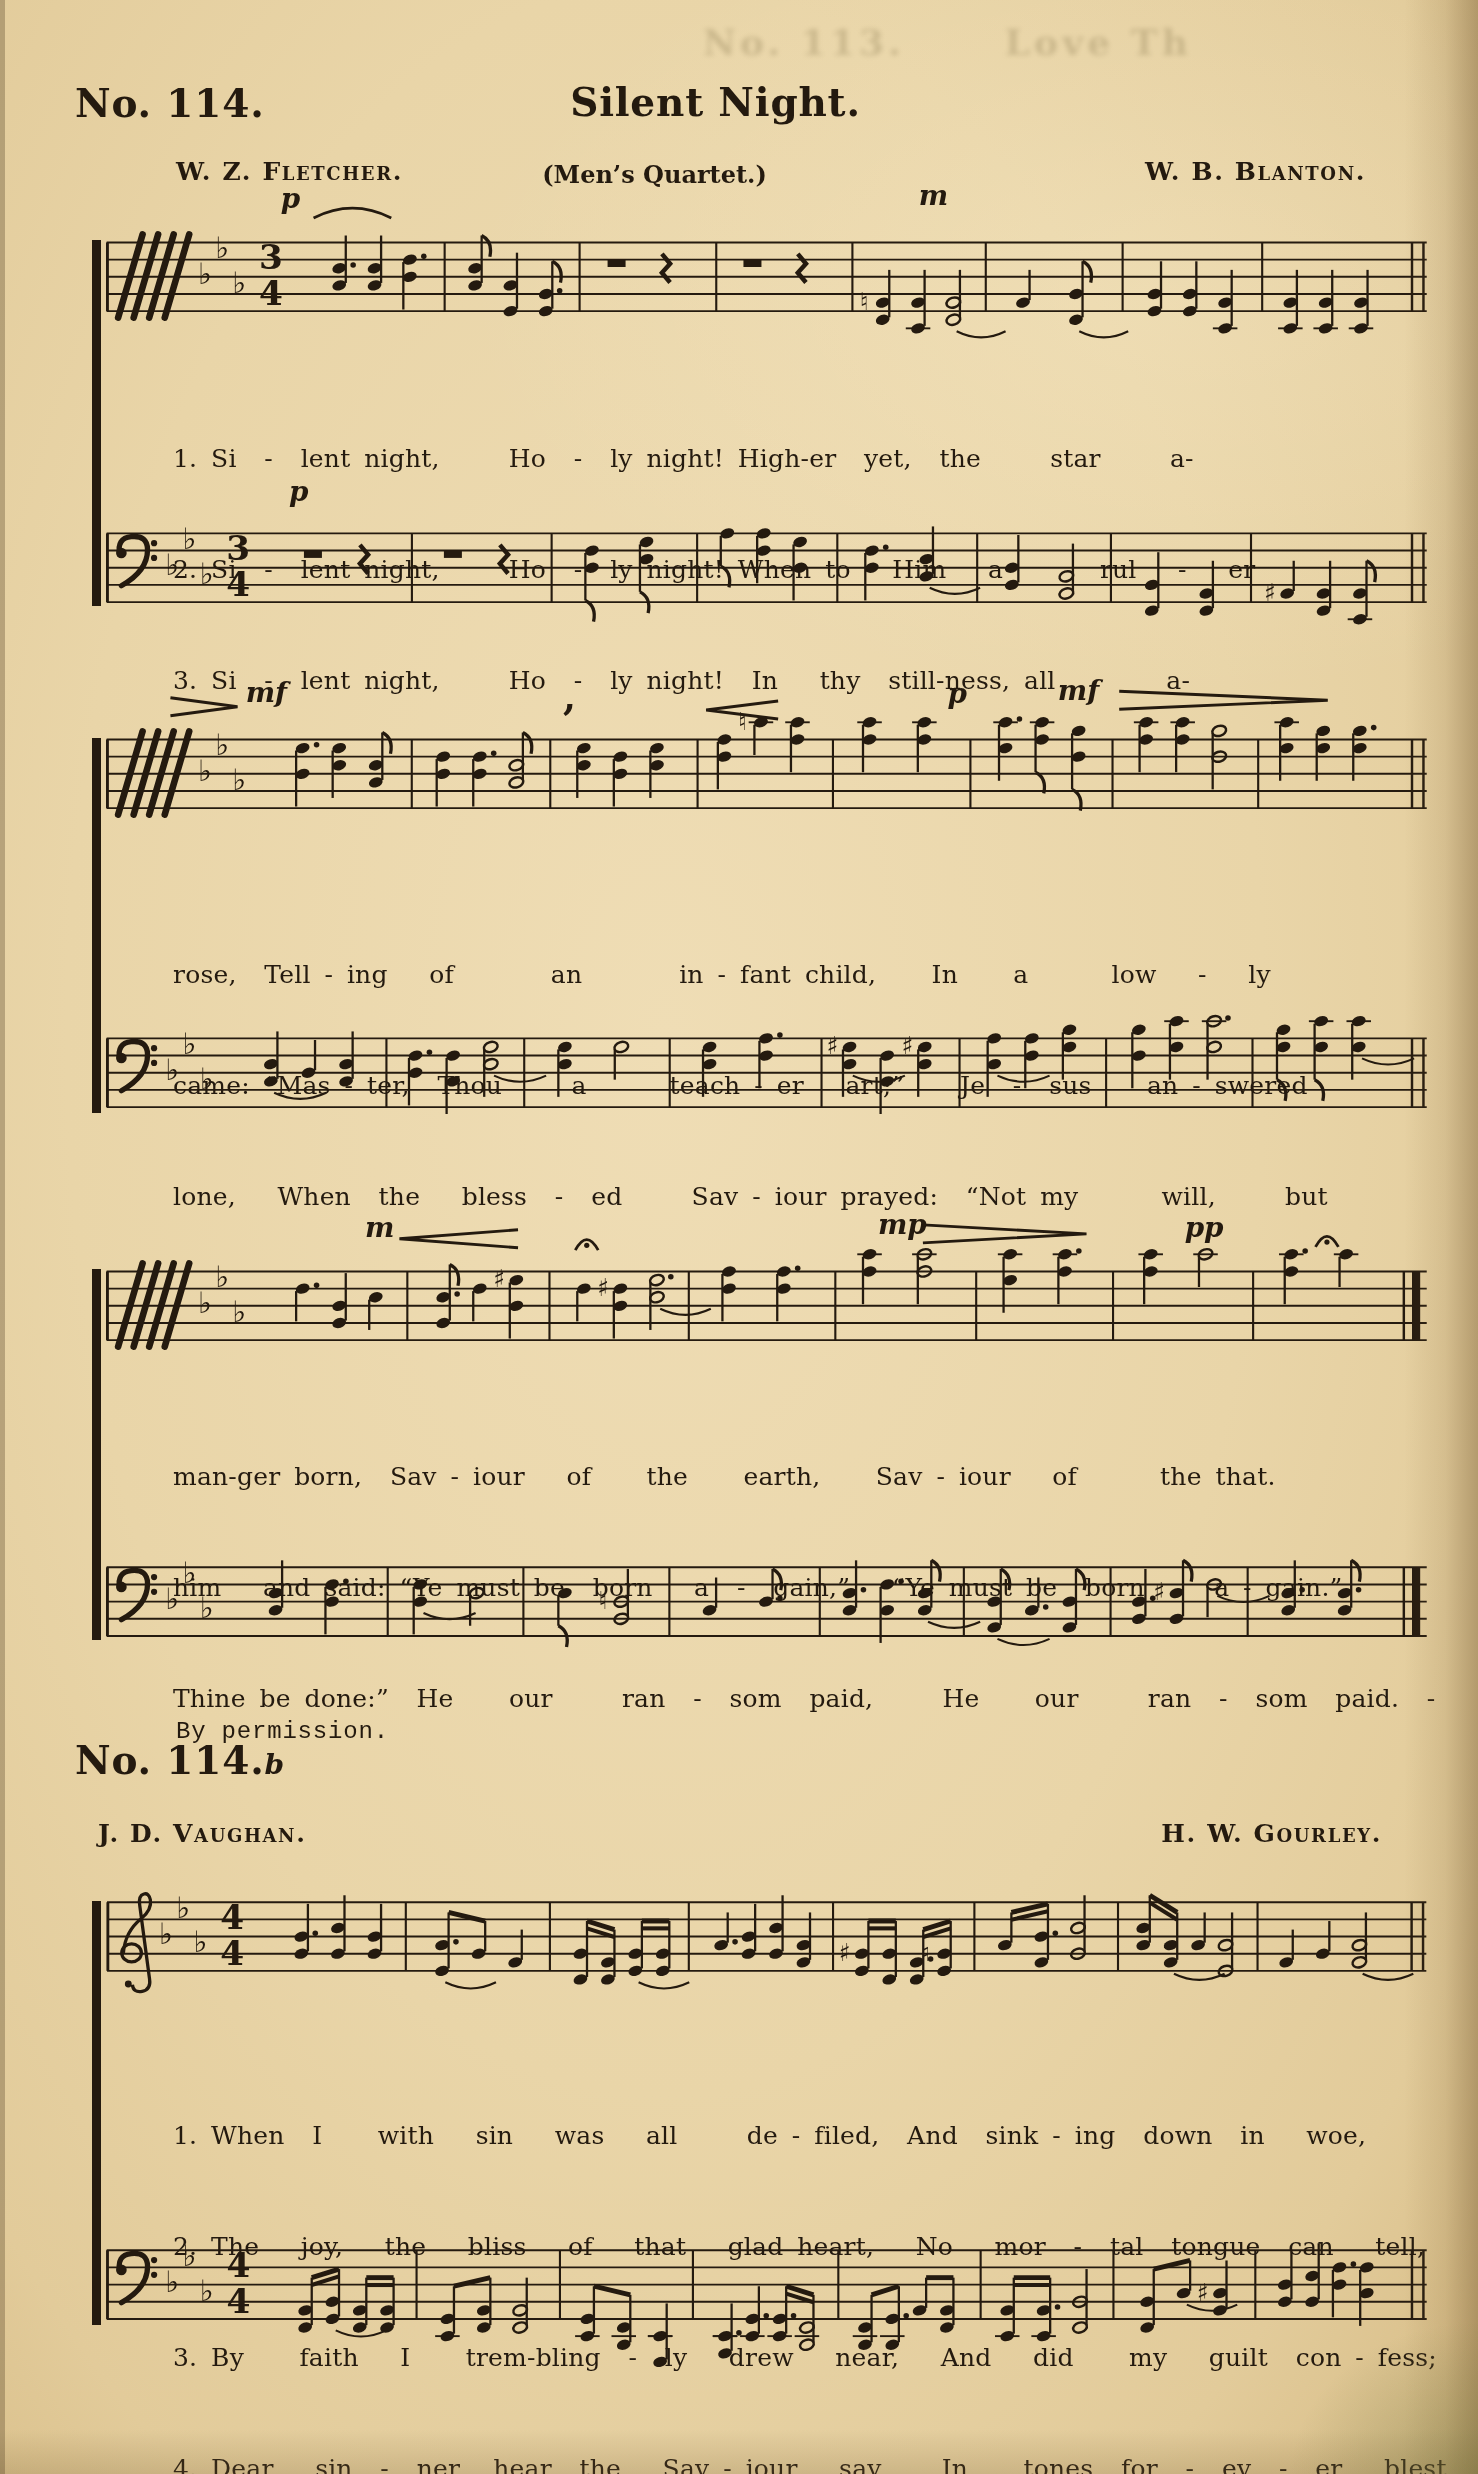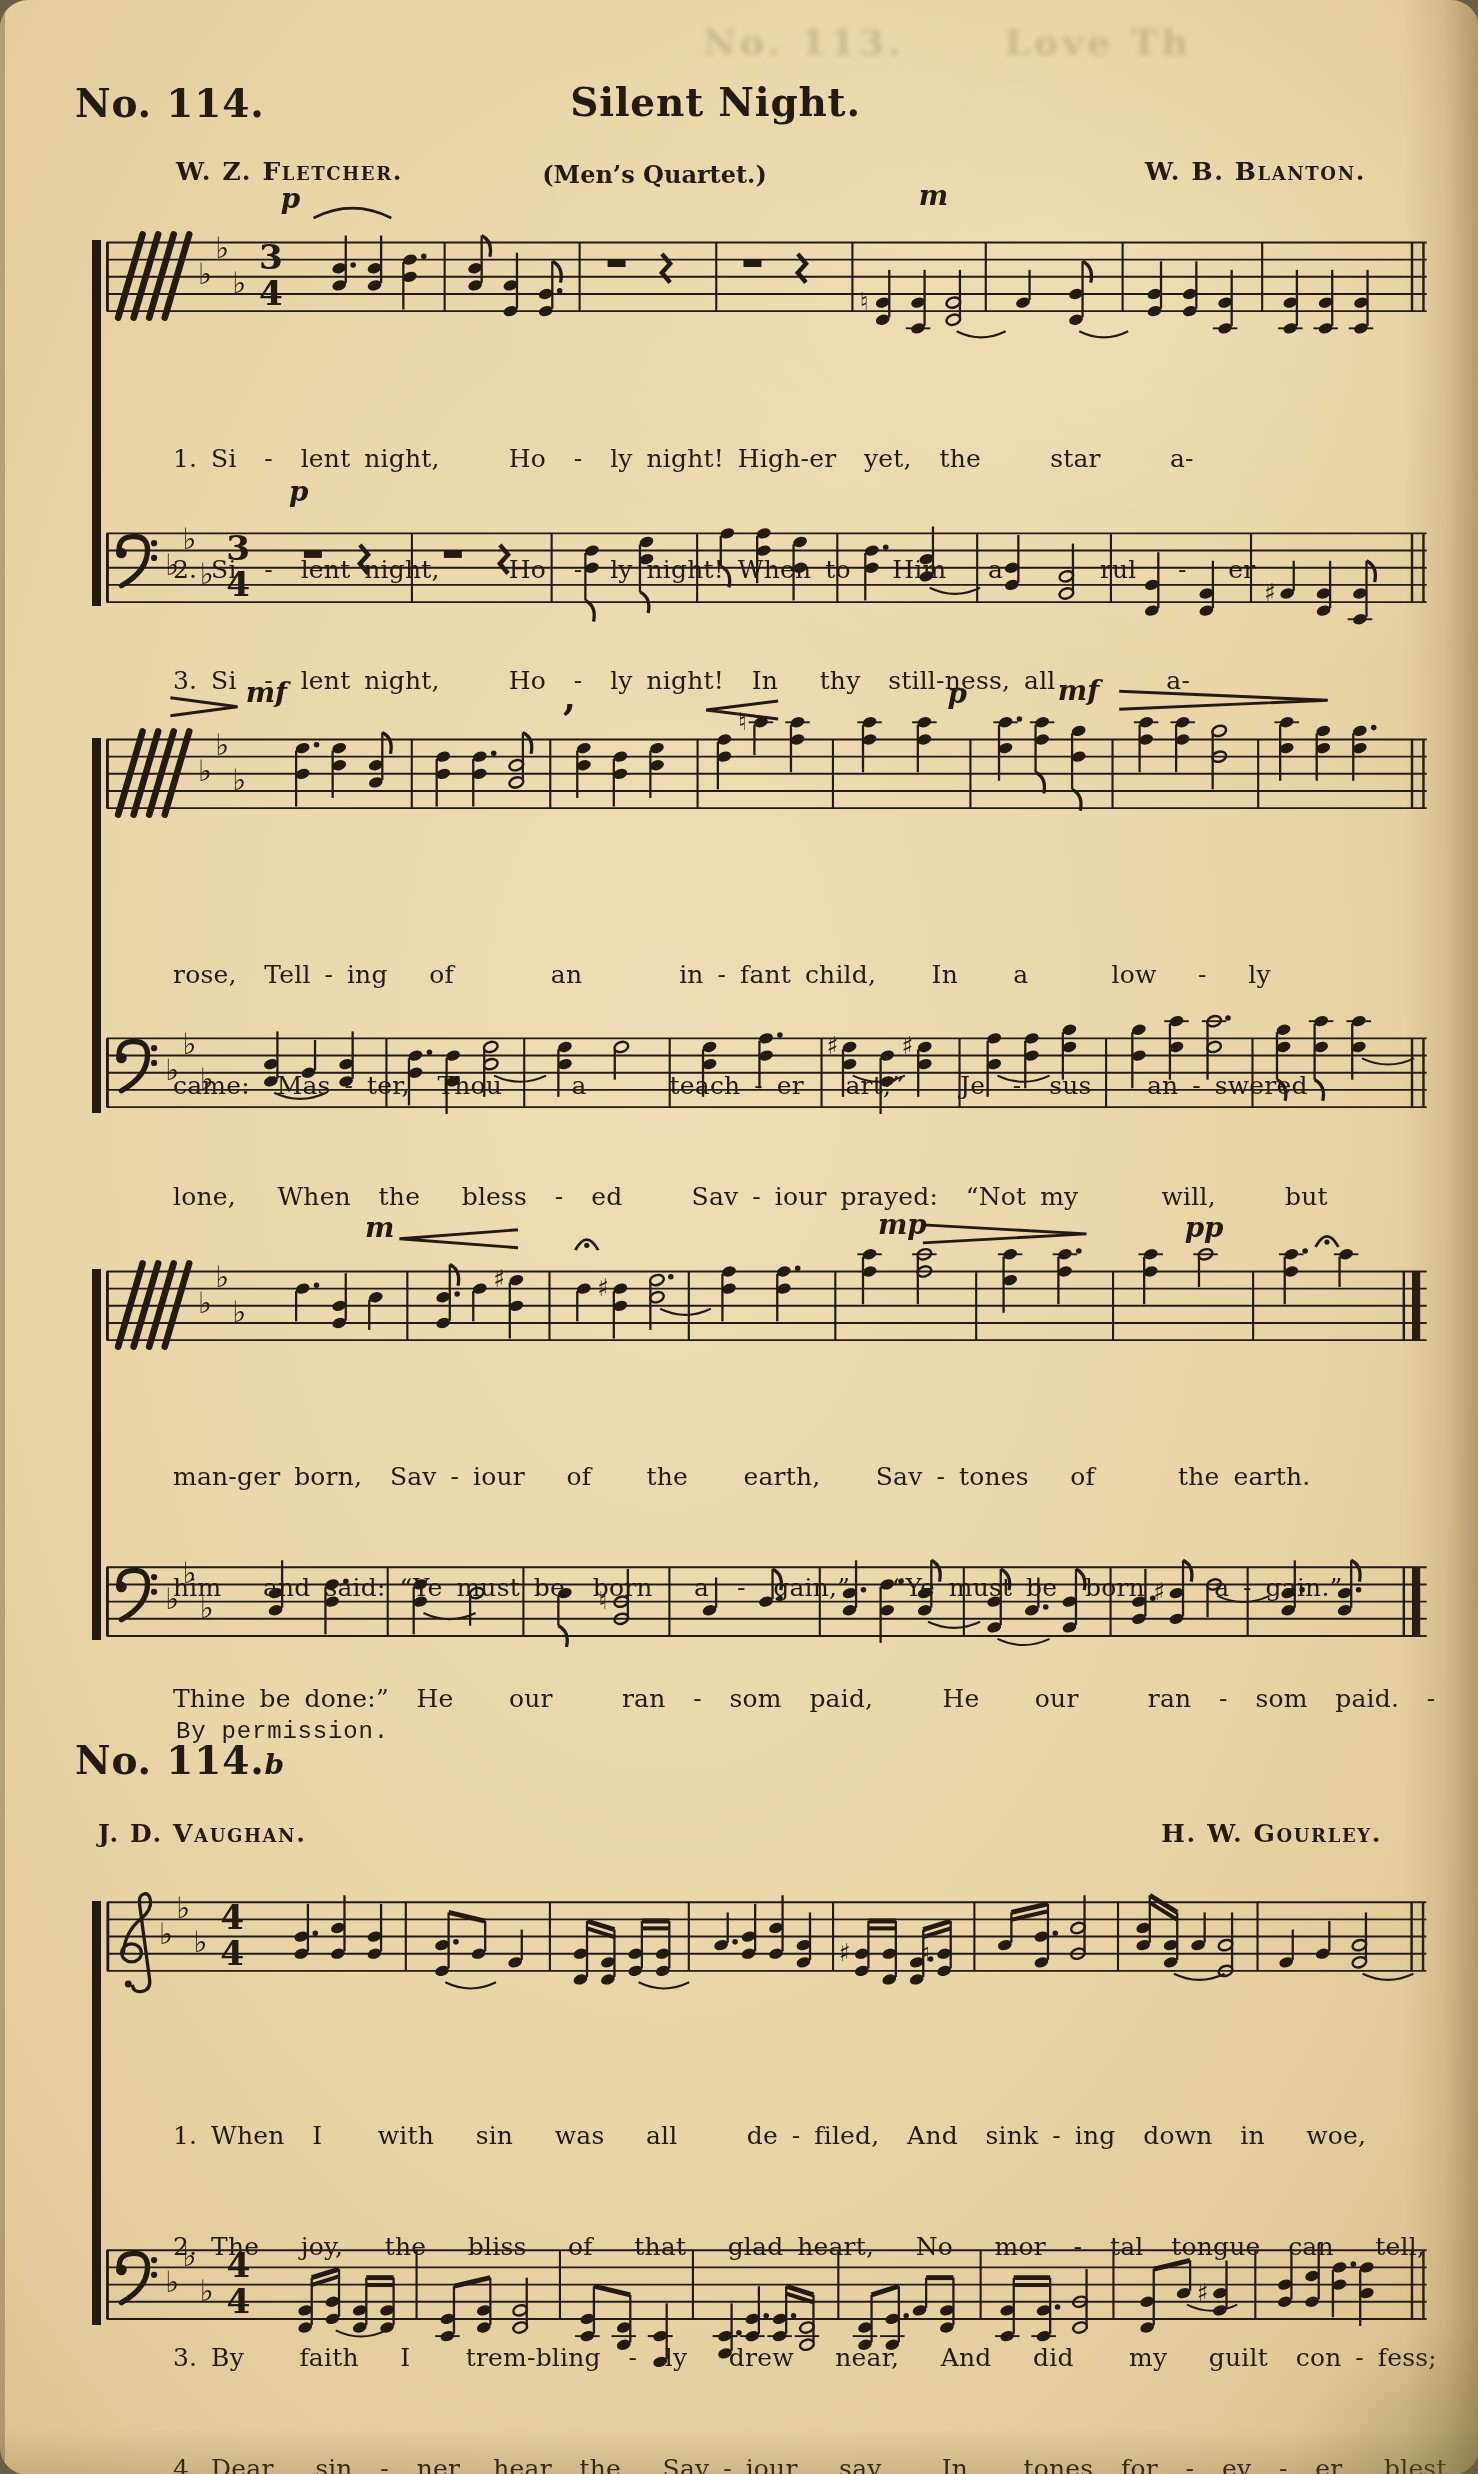--- a/index.html
+++ b/index.html
@@ -3,21 +3,20 @@
 <meta charset="utf-8">
 <style>
   html,body{margin:0;padding:0;background:#6b5e45;}
   .page{
     position:relative;width:1479px;height:2475px;overflow:hidden;
     background:
       radial-gradient(981px 572px at 78% 12%, rgba(255,244,214,.25), rgba(255,244,214,0) 70%),
       radial-gradient(ellipse at 45% 42%, #efddb5 0%, #e9d5a8 52%, #e2cb9a 82%, #d6bb85 100%);
     color:#241a0f;
     font-family:"DejaVu Serif", serif;
-    border-radius:28px;
   }
   .abs{position:absolute;}
   .hdr-num{font-weight:bold;font-size:39px;letter-spacing:0.8px;}
   .hdr-num .suf{font-style:italic;font-weight:bold;font-size:28px;}
   .title{font-weight:bold;font-size:39px;text-align:center;letter-spacing:0.8px;}
   .credit{font-variant:small-caps;font-size:25px;letter-spacing:1.6px;font-weight:bold;text-align:center;}
   .sub{font-size:24px;font-weight:bold;}
   .lyrics{white-space:pre;font-size:25px;line-height:37px;word-spacing:5.7px;letter-spacing:0.2px;}
   .footer-note{font-size:24px;letter-spacing:0.8px;}
   .sysbar{width:9px;background:#241a0f;}
@@ -561,21 +560,21 @@
       <path d="M575,44 q14,-26 28,0" fill="none" stroke="#241a0f" stroke-width="3.4"></path>
       <circle cx="589" cy="38" r="3.2" fill="#241a0f"></circle>
       <text x="945" y="24" font-size="34" fill="#241a0f" font-style="italic" font-weight="bold" font-family="&quot;DejaVu Serif&quot;,serif">mp</text>
       <path d="M1000,13 L1200,24 L1000,35" fill="none" stroke="#241a0f" stroke-width="3.5"></path>
       <text x="1320" y="28" font-size="34" fill="#241a0f" font-style="italic" font-weight="bold" font-family="&quot;DejaVu Serif&quot;,serif">pp</text>
       <path d="M1480,40 q14,-26 28,0" fill="none" stroke="#241a0f" stroke-width="3.4"></path>
       <circle cx="1494" cy="34" r="3.2" fill="#241a0f"></circle>
     </svg>
 
   <div class="abs lyrics" style="left:173px;top:1384px;">
-    <div>man-ger born,  Sav - iour   of    the    earth,    Sav - tones   of      the earth.</div>
+    <div>man-ger born,  Sav - iour   of    the    earth,    Sav - iour   of      the that.</div>
     <div>him   and said: “Ye must be  born   a  -  gain,”   “Ye must be  born     a - gain.”</div>
     <div>Thine be done:”  He    our     ran  -  som  paid,     He    our     ran  -  som  paid.  -</div>
   </div>
 
   <svg style="left:105px;top:1510px;" width="1325" height="180" viewBox="0 0 1620 220">
       <line x1="2" y1="70" x2="1616" y2="70" stroke="#241a0f" stroke-width="2.3"></line>
       <line x1="2" y1="91" x2="1616" y2="91" stroke="#241a0f" stroke-width="2.3"></line>
       <line x1="2" y1="112" x2="1616" y2="112" stroke="#241a0f" stroke-width="2.3"></line>
       <line x1="2" y1="133" x2="1616" y2="133" stroke="#241a0f" stroke-width="2.3"></line>
       <line x1="2" y1="154" x2="1616" y2="154" stroke="#241a0f" stroke-width="2.3"></line>

